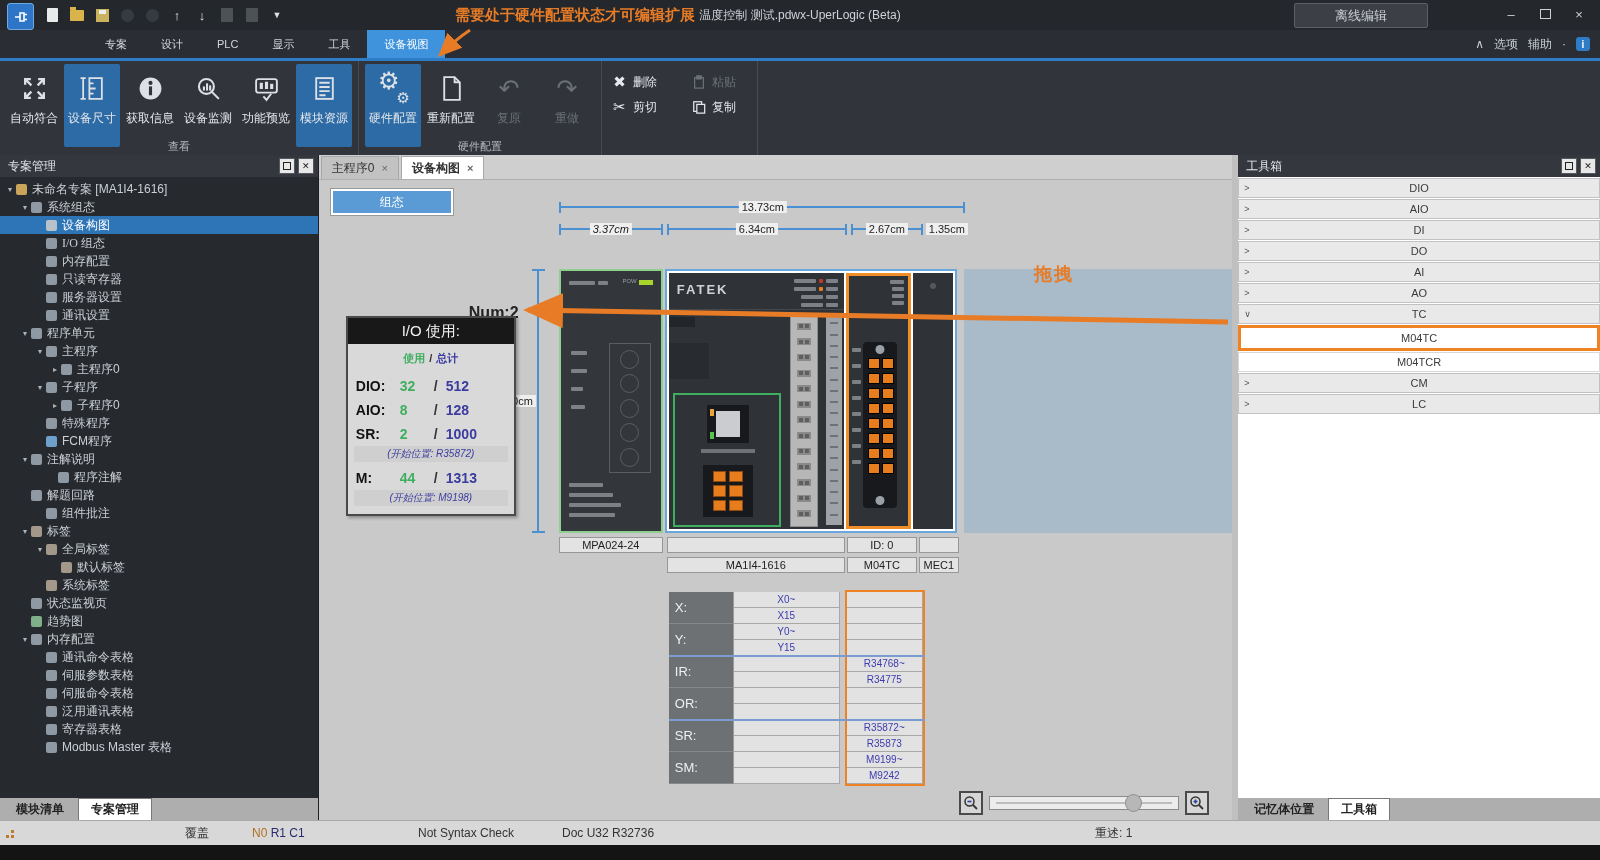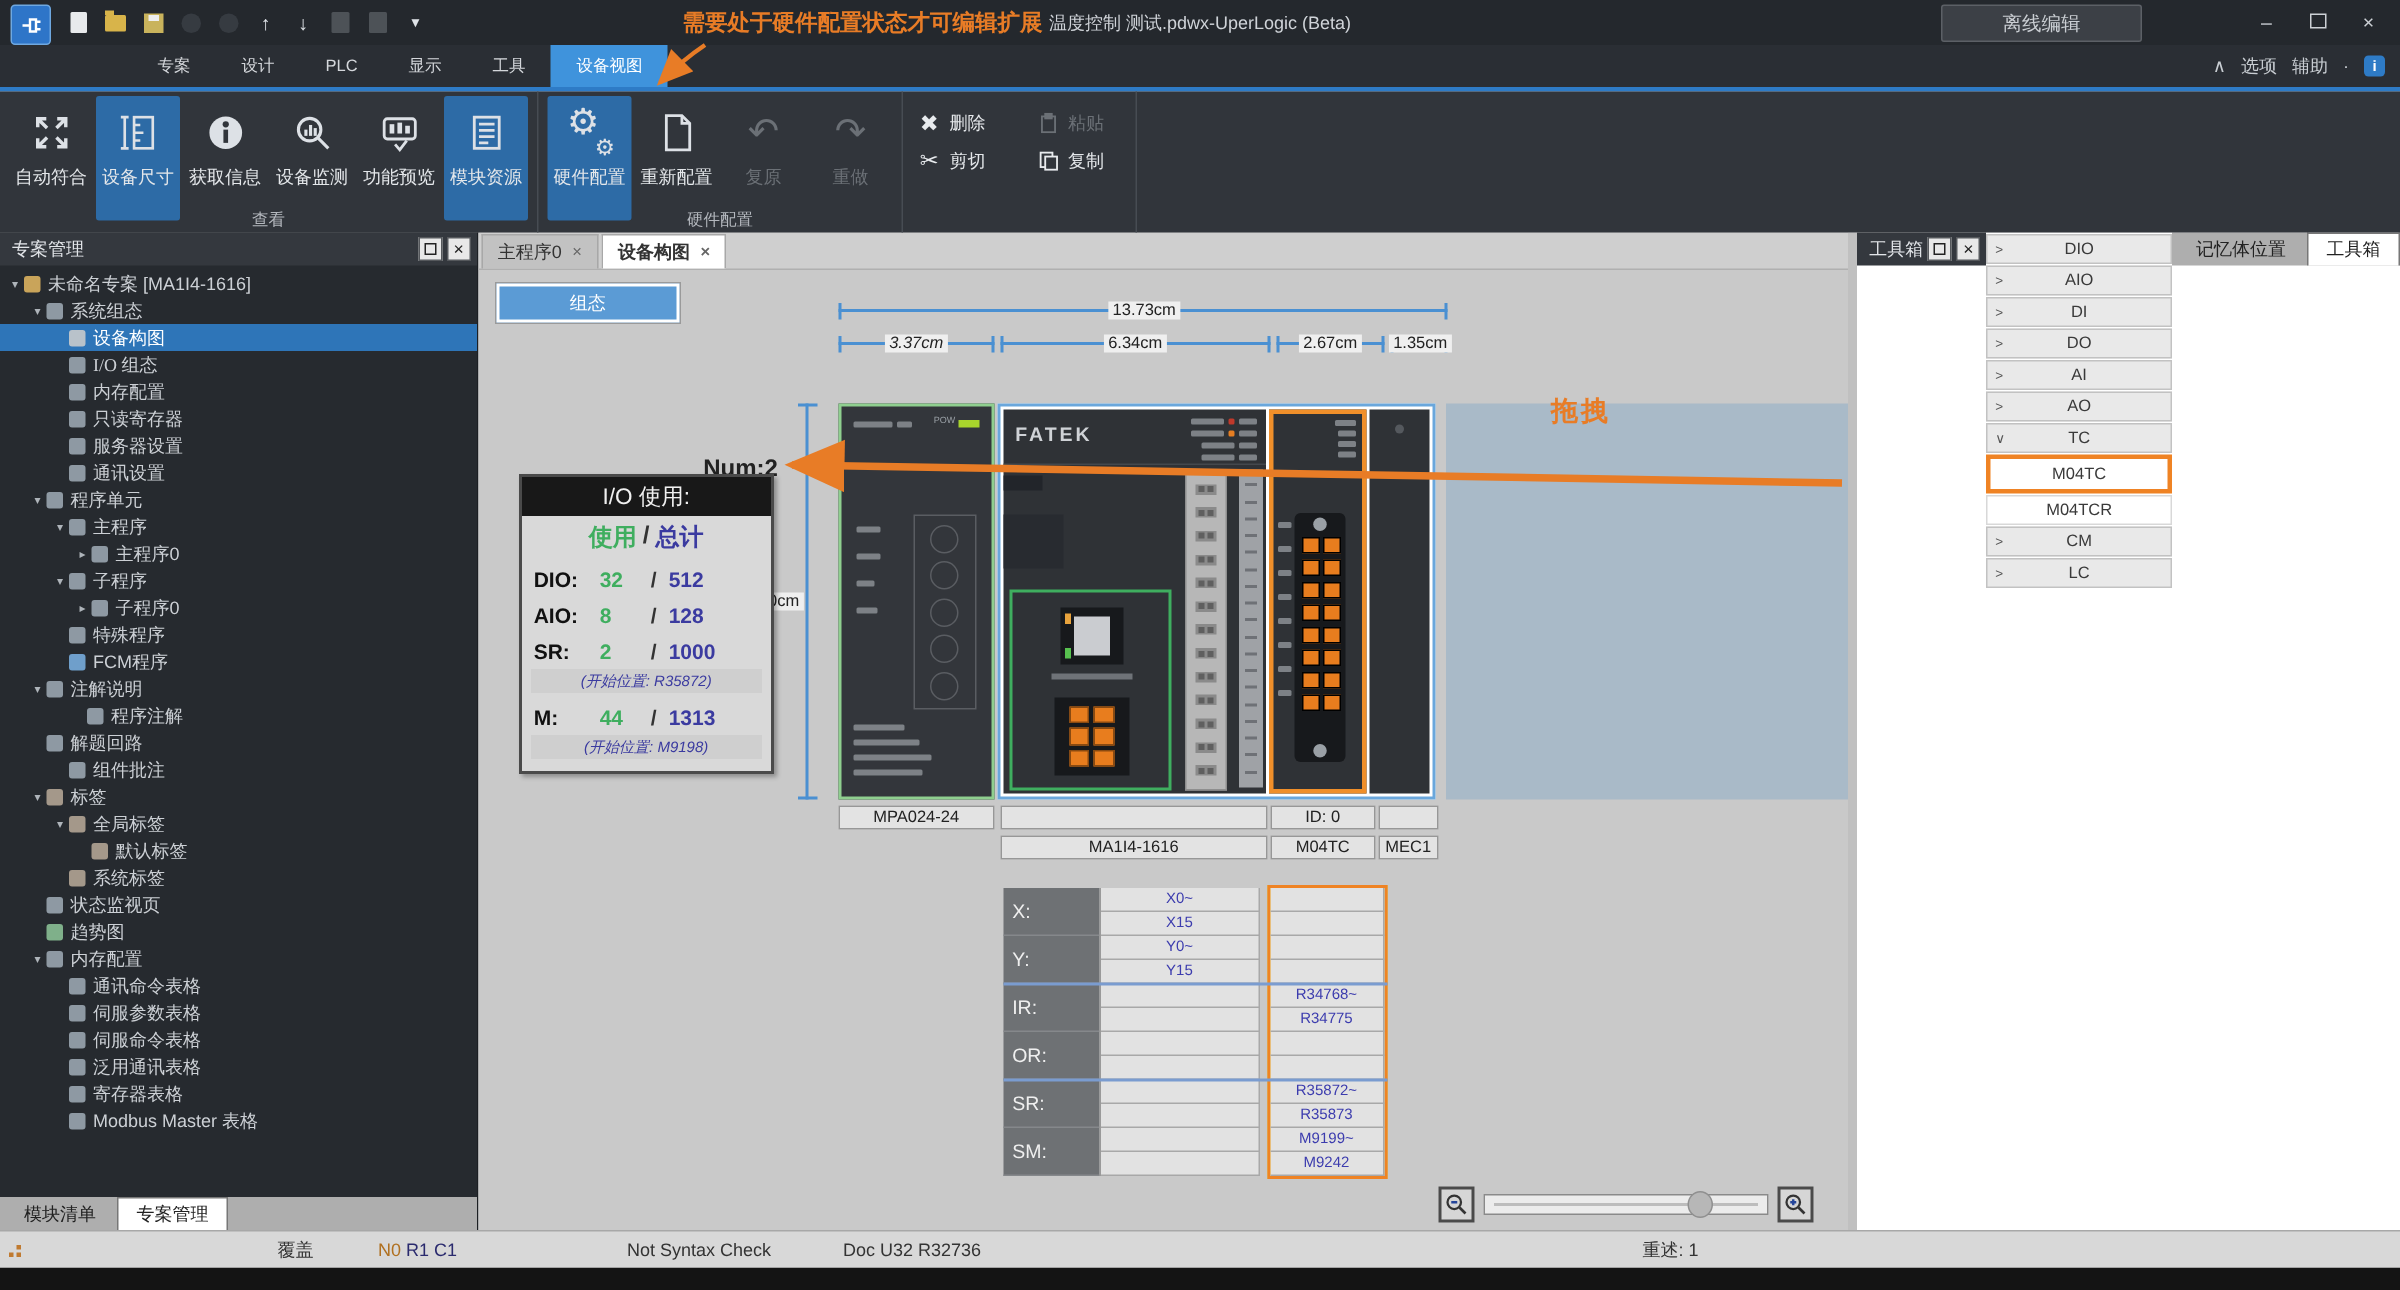--- a/index.html
+++ b/index.html
@@ -66,21 +66,21 @@
   .tree{flex:1;overflow:hidden;padding-top:3px;}
   .trow{height:18px;display:flex;align-items:center;color:#ccd0d5;font-size:12px;white-space:nowrap;}
   .trow.sel{background:#2e75b8;color:#fff;}
   .tcaret{width:12px;text-align:center;color:#aeb4ba;font-size:8px;flex:0 0 12px;}
   .ticon{width:11px;height:11px;border-radius:2px;background:#8e99a3;margin-right:5px;flex:0 0 11px;}
   .ticon[data-name="project-icon"]{background:#c9a45a;}
   .ticon[data-name="device-diagram-icon"]{background:#b9c2ca;}
   .ticon[data-name="fcm-program-icon"]{background:#6f9fcb;}
   .ticon[data-name="trend-chart-icon"]{background:#7fb08a;}
   .ticon[data-name="tags-icon"],.ticon[data-name="global-tag-icon"],.ticon[data-name="default-tag-icon"],.ticon[data-name="system-tag-icon"]{background:#a4988a;}
-  .paneltabs{height:22px;background:#aeaeae;display:flex;align-items:stretch;padding-left:4px;gap:2px;}
+  .paneltabs{height:22px;background:#aeaeae;display:flex;align-items:stretch;padding-left:4px;gap:2px;font-weight:bold;}
   .ptab{padding:0 12px;display:flex;align-items:center;font-size:12px;color:#222;}
   .ptab.active{background:#fff;border:1px solid #777;border-bottom:none;}
 
   
   .center{width:914px;display:flex;flex-direction:column;background:#c9c9c9;}
   .tabstrip{height:24px;background:#cfcfcf;display:flex;align-items:flex-end;gap:2px;padding-left:2px;border-bottom:1px solid #b0b0b0;}
   .etab{height:22px;display:flex;align-items:center;gap:7px;padding:0 10px;font-size:12px;color:#333;background:#c2c2c2;border:1px solid #a8a8a8;border-bottom:none;}
   .etab.active{background:#fff;font-weight:bold;}
   .etab .x{color:#666;font-size:11px;}
   .canvas{position:relative;flex:1;background:#c9c9c9;overflow:hidden;}
@@ -93,21 +93,21 @@
   .dimh:before{left:0;} .dimh:after{right:0;}
   .dimlabel{position:absolute;transform:translate(-50%,-50%);background:#efefef;padding:0 3px;font-size:11px;color:#222;white-space:nowrap;}
   .dimv{position:absolute;width:0;border-left:2px solid #4a90d2;}
   .dimv:before,.dimv:after{content:"";position:absolute;left:-7px;height:2px;width:13px;background:#4a90d2;}
   .dimv:before{top:0;} .dimv:after{bottom:0;}
   .numlabel{position:absolute;font-size:16px;font-weight:bold;color:#222;}
 
   
   .iobox{position:absolute;left:27px;top:136px;width:166px;background:#d9d9d9;border:2px solid #4a4a4a;box-shadow:2px 2px 3px rgba(0,0,0,.3);}
   .iobox .iohead{height:26px;background:#181818;color:#f0f0f0;font-size:15px;display:flex;align-items:center;justify-content:center;}
-  .iocols{height:28px;display:flex;align-items:center;justify-content:center;font-size:16px;font-weight:bold;gap:4px;}
+  .iocols{height:28px;display:flex;align-items:center;justify-content:center;font-size:11px;font-weight:bold;gap:4px;}
   .iouse{color:#3fae5f;} .iototal{color:#3b3ba0;} .iosep{color:#333;}
   .iorow{display:flex;align-items:center;font-size:14px;font-weight:bold;padding:6px 6px 2px 8px;}
   .iorow .n{color:#111;width:44px;font-weight:bold;}
   .iorow .u{color:#3fae5f;width:34px;text-align:left;}
   .iorow .s{color:#333;width:12px;}
   .iorow .t{color:#3b3ba0;}
   .ionote{font-size:10px;font-style:italic;color:#3b3ba0;background:#cfcfcf;margin:2px 6px;padding:1px 4px;text-align:center;}
 
   
   .pwmod{position:absolute;left:240px;top:89px;width:104px;height:264px;background:#33363b;border:2px solid #8fcf8f;box-sizing:border-box;}
@@ -168,21 +168,21 @@
 
   
   .zoomctl{position:absolute;left:640px;top:610px;width:250px;height:26px;display:flex;align-items:center;gap:6px;}
   .zbtn{width:24px;height:24px;background:#d6d6d6;border:2px solid #4a4a4a;box-sizing:border-box;display:flex;align-items:center;justify-content:center;}
   .zbtn svg{width:16px;height:16px;}
   .ztrack{position:relative;flex:1;height:12px;background:#ececec;border:1px solid #8a8a8a;}
   .ztrack .line{position:absolute;left:6px;right:6px;top:5px;height:2px;background:#bdbdbd;}
   .zhandle{position:absolute;left:72%;top:-3px;width:15px;height:16px;border-radius:50%;background:#b7b7b7;border:1px solid #909090;}
 
   
-  .rightpanel{width:368px;background:#fff;display:flex;flex-direction:row;border-left:6px solid #c0c0c0;box-sizing:border-box;}
+  .rightpanel{width:368px;background:#fff;display:flex;flex-direction:column;border-left:6px solid #c0c0c0;box-sizing:border-box;}
   .toolrows{flex:1;background:#fff;overflow:hidden;}
   .toolrow{height:18px;margin-top:1px;background:#e9e9e9;border:1px solid #c2c2c2;display:flex;align-items:center;font-size:11px;color:#3a3a3a;position:relative;}
   .toolrow .caret{position:absolute;left:5px;font-size:9px;color:#555;}
   .toolrow .lab{flex:1;text-align:center;}
   .toolrow.item{background:#fff;border-color:#d8d8d8;}
   .toolrow.hl{border:3px solid #ef8324;height:20px;background:#fff;}
 
   
   .statusbar{position:relative;height:24px;background:#d8d8d8;border-top:1px solid #a8a8a8;font-size:12px;color:#333;}
   .sb-item{position:absolute;top:0;height:24px;line-height:24px;white-space:nowrap;}

